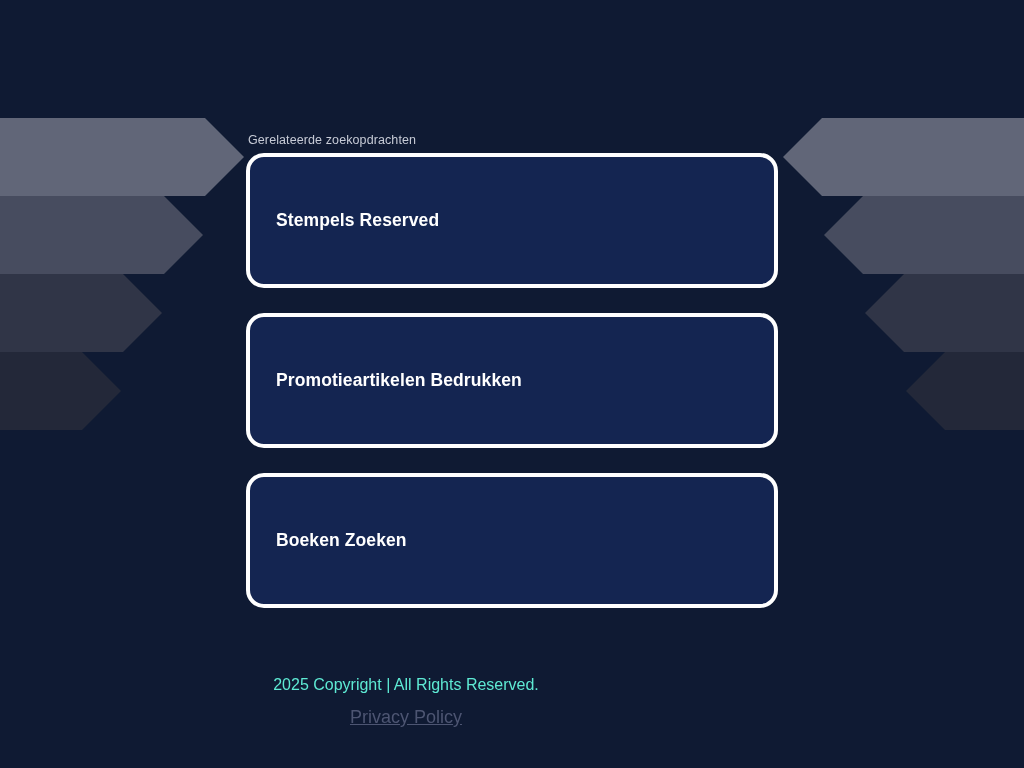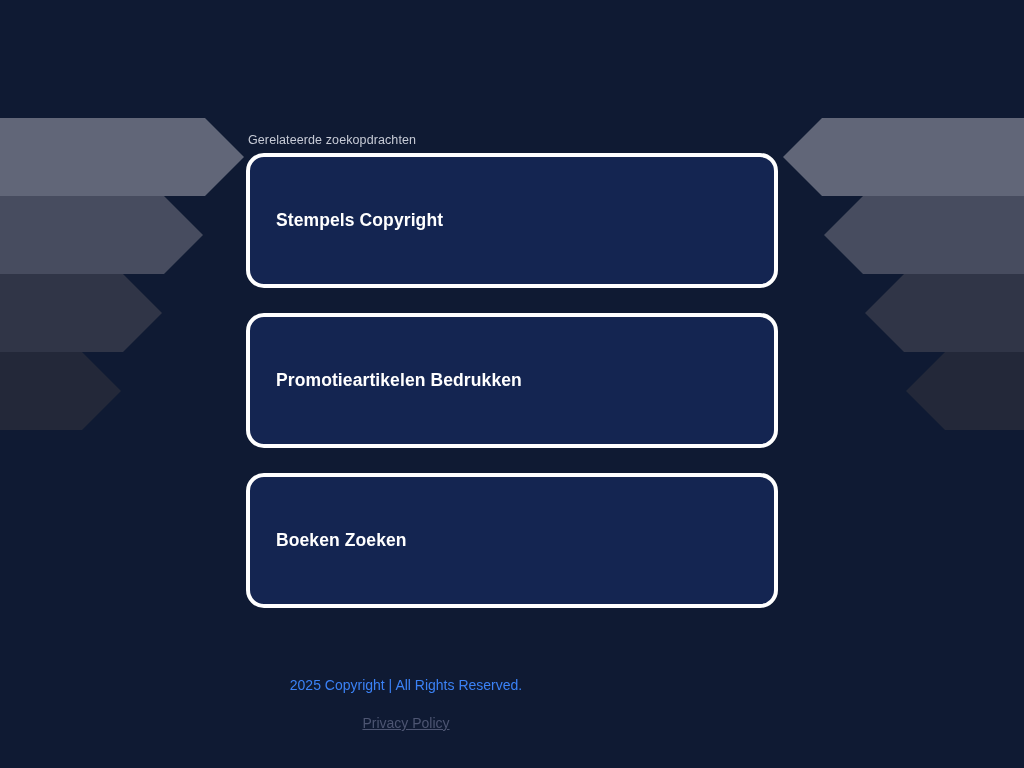--- a/index.html
+++ b/index.html
@@ -115,30 +115,30 @@
   
   #footer {
     position: absolute;
     left: 0;
     right: 0;
     top: 676px;
     text-align: center;
   }
 
   #copyright {
-    font-size: 14px;
-    color: #3b82f6;
+    font-size: 16px;
+    color: #5eead4;
     line-height: 18px;
     text-align: center;
   }
 
   #privacy-policy {
     display: inline-block;
-    margin-top: 21px;
-    font-size: 14px;
+    margin-top: 13px;
+    font-size: 18px;
     color: #4D5572;
     text-decoration: underline;
     cursor: pointer;
   }
 </style>
 </head>
 <body>
 
 <div id="deco-layer">
 
@@ -177,21 +177,21 @@
   </div>
 </div>
 
 <div id="content">
 
   <div id="related-label">Gerelateerde zoekopdrachten</div>
 
   <div id="cards">
 
     <div class="card">
-      <span class="card-title">Stempels Copyright</span>
+      <span class="card-title">Stempels Reserved</span>
     </div>
 
     <div class="card">
       <span class="card-title">Promotieartikelen Bedrukken</span>
     </div>
 
     <div class="card">
       <span class="card-title">Boeken Zoeken</span>
     </div>
 

